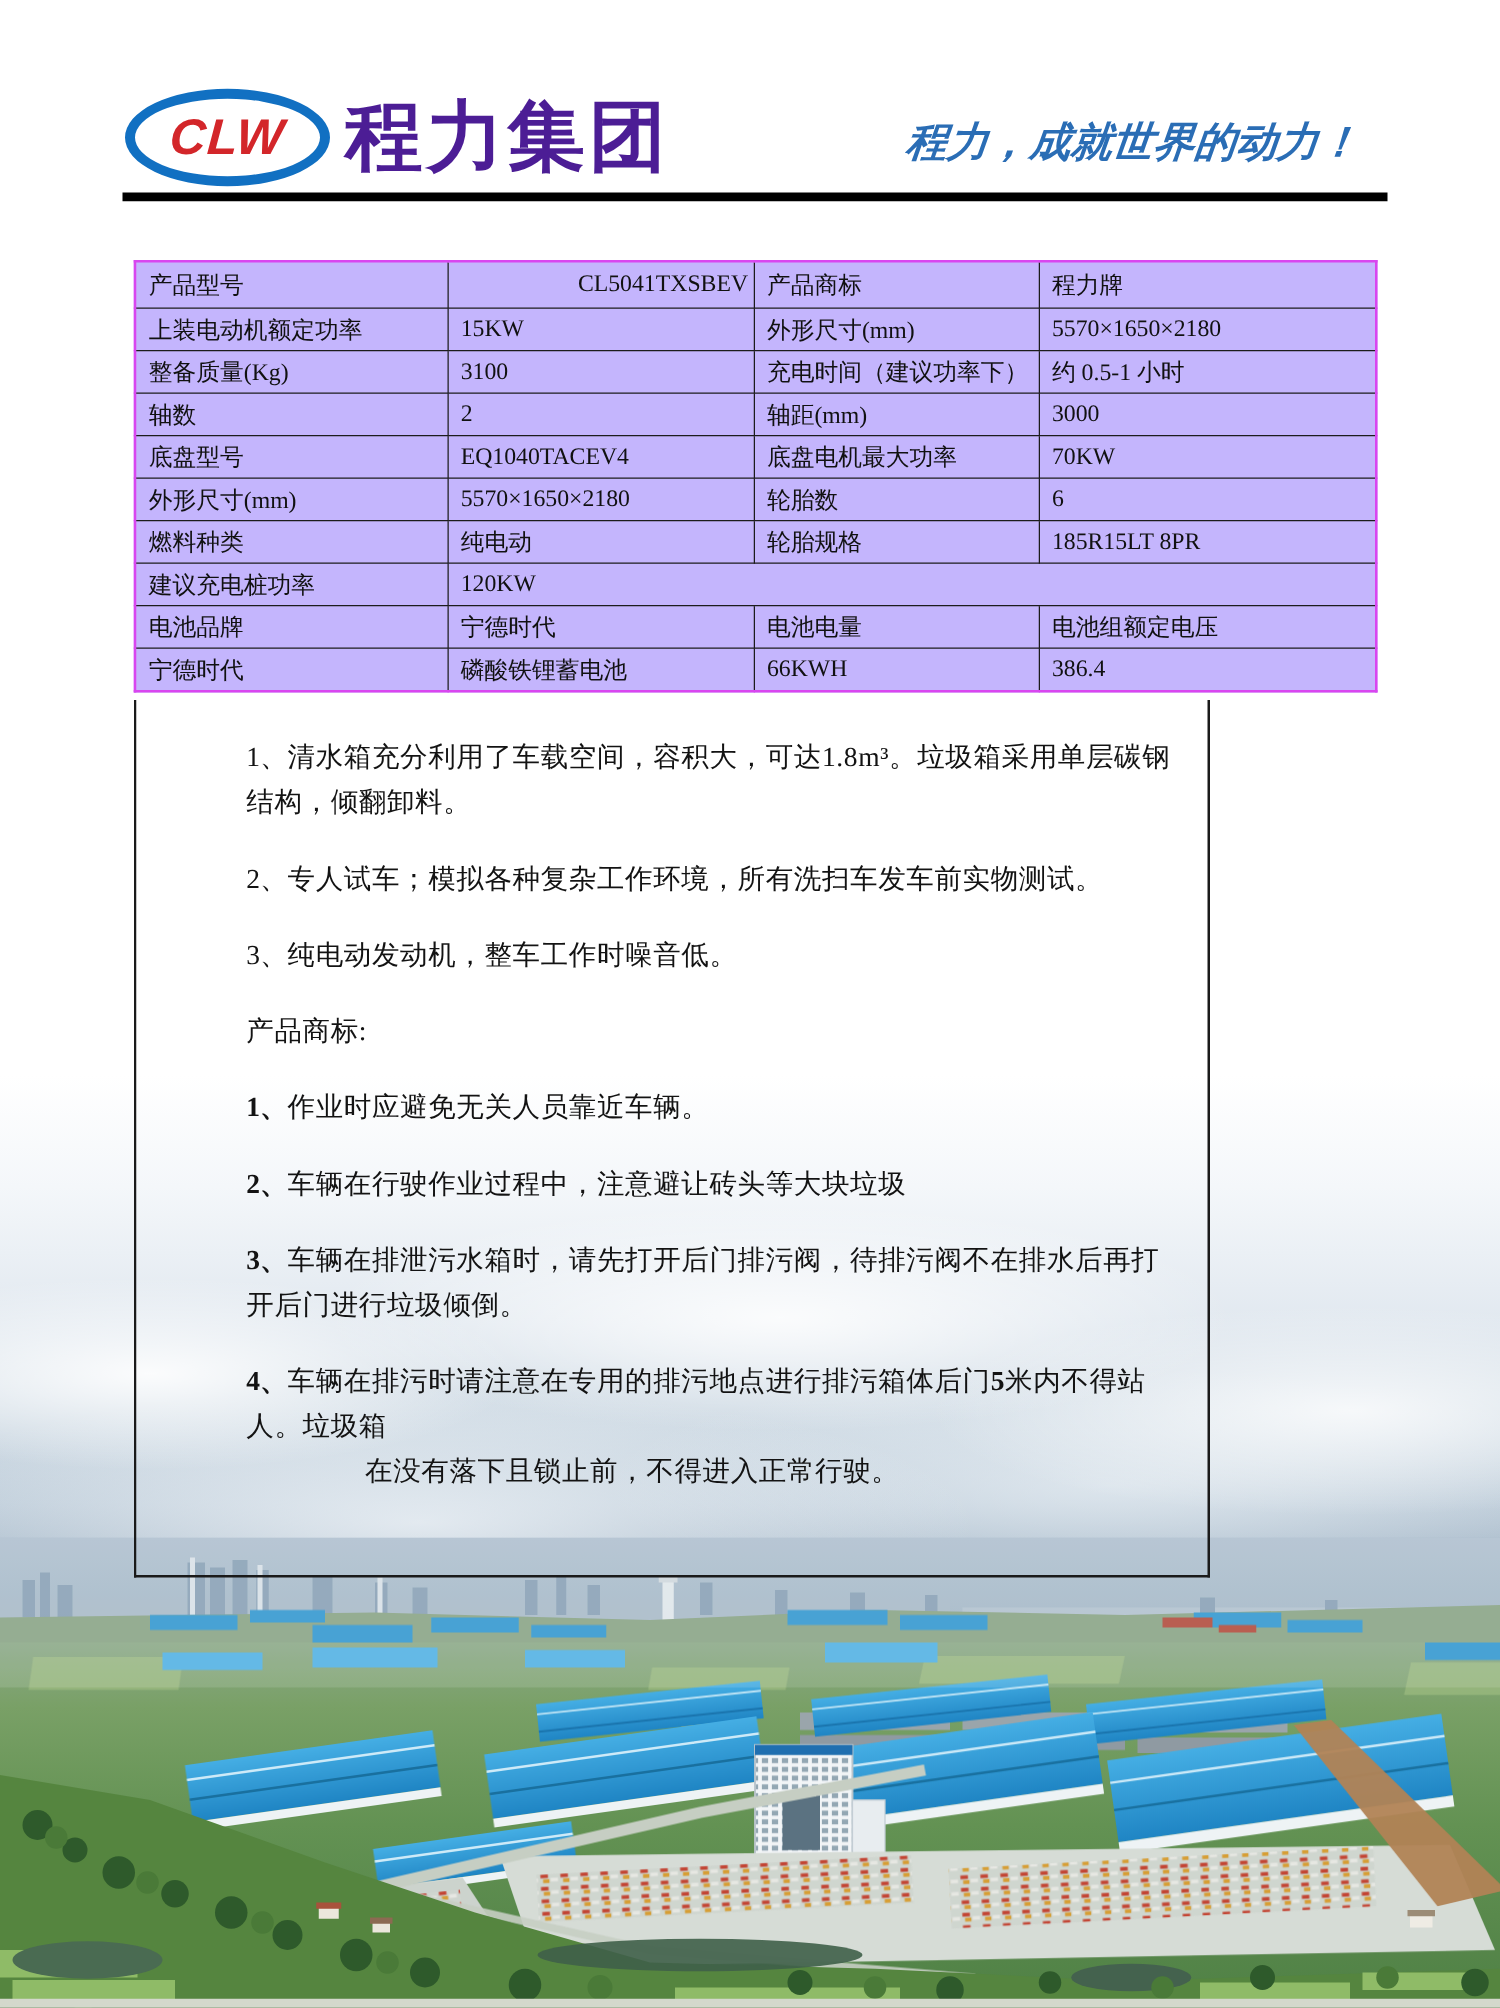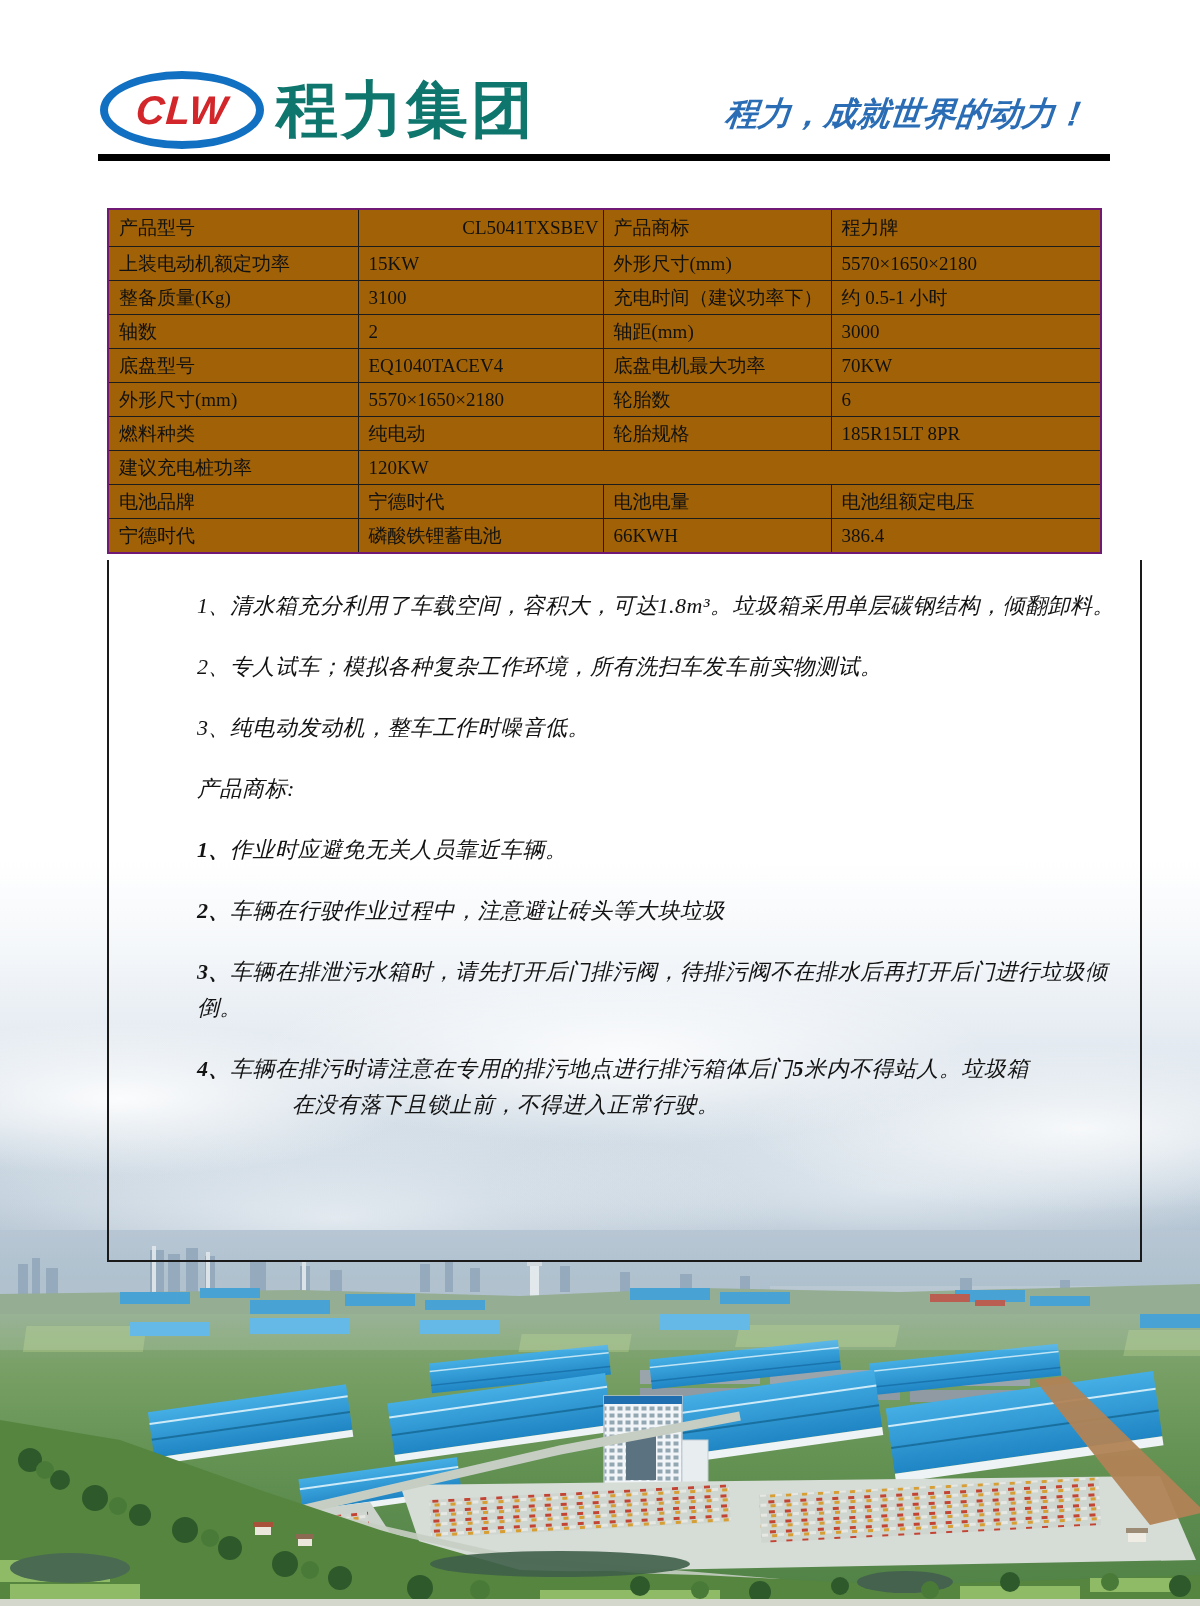--- a/index.html
+++ b/index.html
@@ -5,37 +5,37 @@
   html,body{margin:0;padding:0;background:#888;}
   .page{position:relative;width:1200px;height:1606px;margin:0 auto;background:#fff;overflow:hidden;
         font-family:"Liberation Serif","DejaVu Serif",serif;}
 
   
   .header{position:absolute;left:100px;top:70px;height:80px;display:flex;align-items:center;z-index:6;}
   .logo-oval{width:148px;height:62px;border:8px solid #1170c2;border-radius:50%;background:#fff;
              display:flex;align-items:center;justify-content:center;}
   .logo-clw{color:#d3262a;font-family:"Liberation Sans","DejaVu Sans",sans-serif;font-weight:bold;
             font-style:italic;font-size:40px;letter-spacing:1px;transform:skewX(-4deg);line-height:1;}
-  .company-name{margin-left:12px;color:#0f766e;font-family:"Liberation Sans","DejaVu Sans",sans-serif;
+  .company-name{margin-left:12px;color:#4c1d95;font-family:"Liberation Sans","DejaVu Sans",sans-serif;
                 font-weight:bold;font-size:62px;letter-spacing:3px;line-height:76px;white-space:nowrap;}
   .slogan{position:absolute;right:112px;top:92px;color:#2a6db5;font-size:33px;font-weight:bold;
           font-style:italic;transform:skewX(-6deg);white-space:nowrap;z-index:6;}
   .rule{position:absolute;left:98px;top:154px;width:1012px;height:7px;background:#000;z-index:6;}
 
   
   .spec-table{position:absolute;left:107px;top:208px;width:993px;border-collapse:collapse;z-index:6;
-              background:#a16207;border:2px solid #701a75;table-layout:fixed;}
+              background:#c4b5fd;border:2px solid #d946ef;table-layout:fixed;}
   .spec-table td{border:1px solid #1c1c1c;height:31px;font-size:19px;color:#111;padding:1px 4px 1px 10px;
                  overflow:hidden;white-space:nowrap;}
   .spec-table tr.r0 td{height:34px;}
   .spec-table td.center{text-align:right;padding-left:4px;}
 
   
-  .content-box{position:absolute;left:107px;top:560px;width:1035px;height:702px;box-sizing:border-box;
-               border:2px solid #1a1a1a;border-top:none;z-index:5;padding:28px 18px 0 88px;background:transparent;font-style:italic;}
+  .content-box{position:absolute;left:107px;top:560px;width:861px;height:702px;box-sizing:border-box;
+               border:2px solid #1a1a1a;border-top:none;z-index:5;padding:28px 18px 0 88px;background:transparent;}
   .para{font-size:22px;line-height:36px;color:#131313;margin:0 0 25px 0;letter-spacing:.5px;}
   .para .num{letter-spacing:0;}
   .notice-item .num{font-weight:bold;}
   .bold5{font-weight:bold;}
   .cont-line{display:block;margin-left:95px;}
 
   
   .photo{position:absolute;left:0;top:860px;width:1200px;height:746px;z-index:1;
     background:
       radial-gradient(ellipse 420px 110px at 10% 32%, rgba(255,255,255,.9), rgba(255,255,255,0) 70%),

